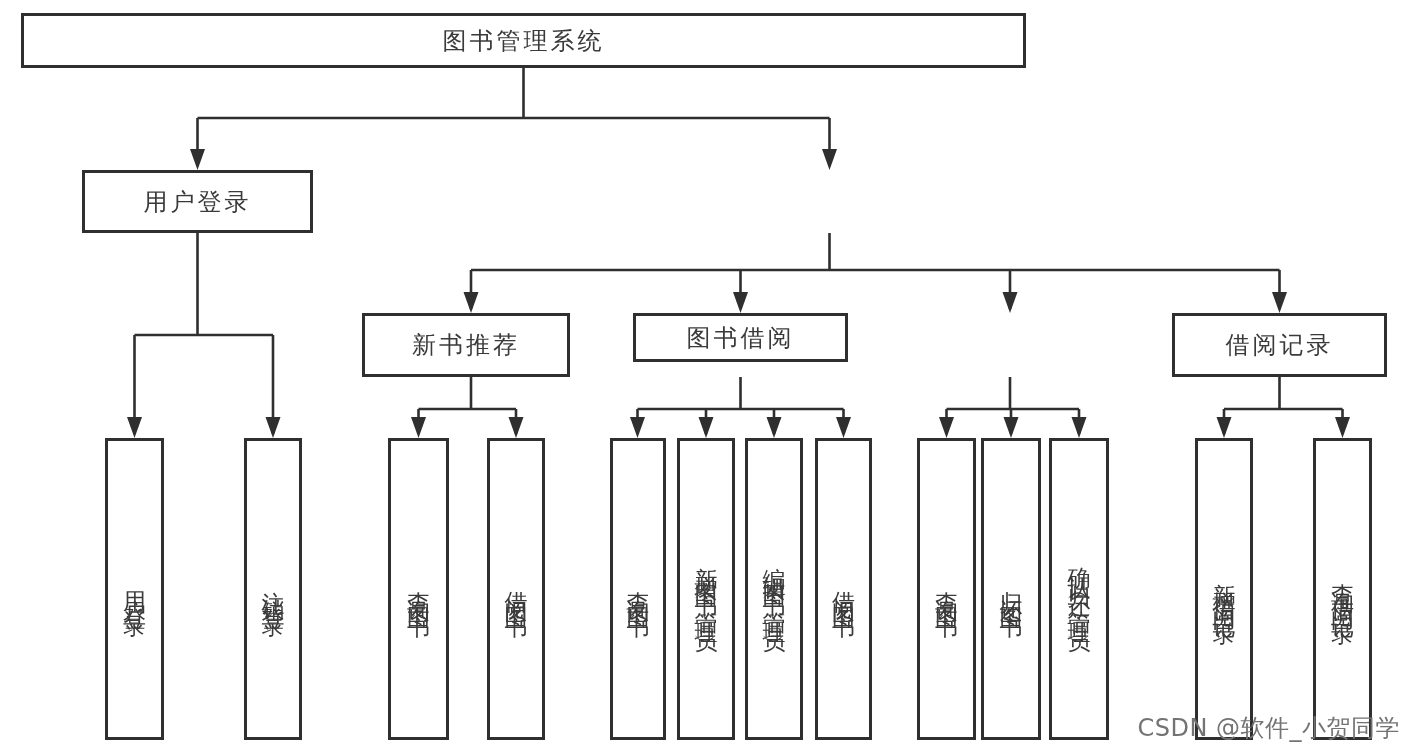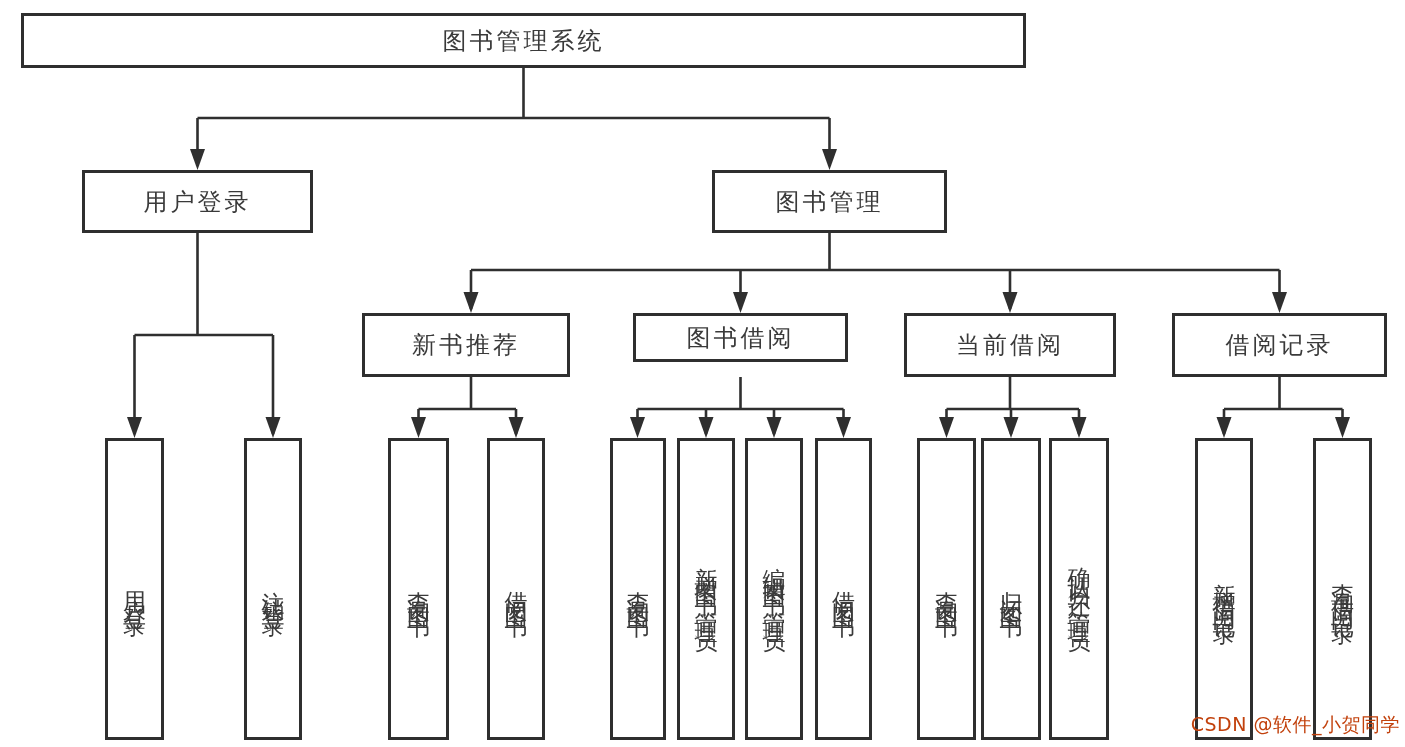--- a/index.html
+++ b/index.html
@@ -50,24 +50,24 @@
     font-size: 23px;
     line-height: 1;
     white-space: nowrap;
   }
   .len4 { letter-spacing: 8px; }
   .len6 { letter-spacing: 8px; }
   .len9 { letter-spacing: 9px; }
   .watermark {
     position: absolute;
     right: 5px;
-    bottom: 9px;
-    font-size: 19px;
+    bottom: 3px;
+    font-size: 24px;
     letter-spacing: 0.5px;
-    color: #c2410c;
+    color: #737373;
     white-space: nowrap;
   }
 </style>
 </head>
 <body>
 
 <div class="stage">
 
   <svg class="wires" width="1405" height="747" viewBox="0 0 1405 747" fill="none" xmlns="http://www.w3.org/2000/svg">
     <g stroke="#2f2f2f" stroke-width="2.6">
@@ -108,25 +108,23 @@
       <polygon points="1003.5,417 1018.5,417 1011,438"></polygon>
       <polygon points="1071.5,417 1086.5,417 1079,438"></polygon>
       <polygon points="1216.5,417 1231.5,417 1224,438"></polygon>
       <polygon points="1335,417 1350,417 1342.5,438"></polygon>
     </g>
   </svg>
 
   <div class="node" style="left:21px; top:13px; width:1005px; height:55px;">图书管理系统</div>
 
   <div class="node" style="left:82px; top:170px; width:231px; height:63px;">用户登录</div>
-  <div class="node" style="left:712px; top:170px; width:235px; height:63px;">图书管理</div>
 
   <div class="node" style="left:362px; top:313px; width:208px; height:64px;">新书推荐</div>
   <div class="node" style="left:633px; top:313px; width:215px; height:49px;">图书借阅</div>
-  <div class="node" style="left:904px; top:313px; width:212px; height:64px;">当前借阅</div>
   <div class="node" style="left:1172px; top:313px; width:215px; height:64px;">借阅记录</div>
 
   <div class="leaf len4" style="left:105px; width:59px;">用户登录</div>
   <div class="leaf len4" style="left:244px; width:58px;">注销登录</div>
 
   <div class="leaf len4" style="left:388px; width:61px;">查询图书</div>
   <div class="leaf len4" style="left:487px; width:58px;">借阅图书</div>
 
   <div class="leaf len4" style="left:610px; width:56px;">查询图书</div>
   <div class="leaf len9" style="left:677px; width:58px;">新增图书（管理员）</div>

